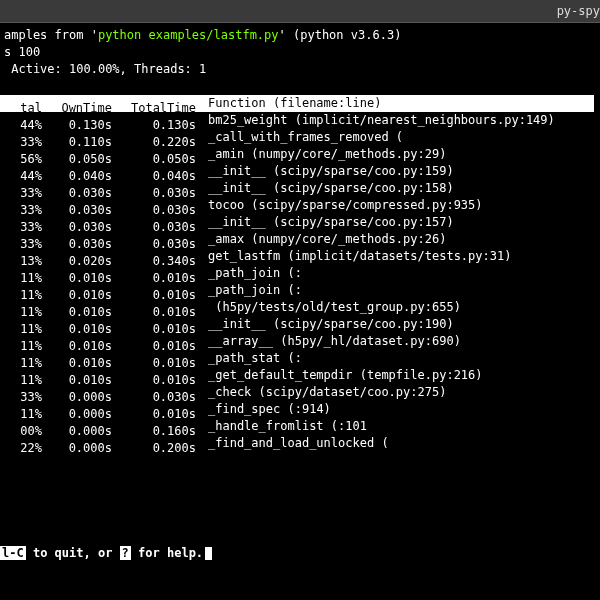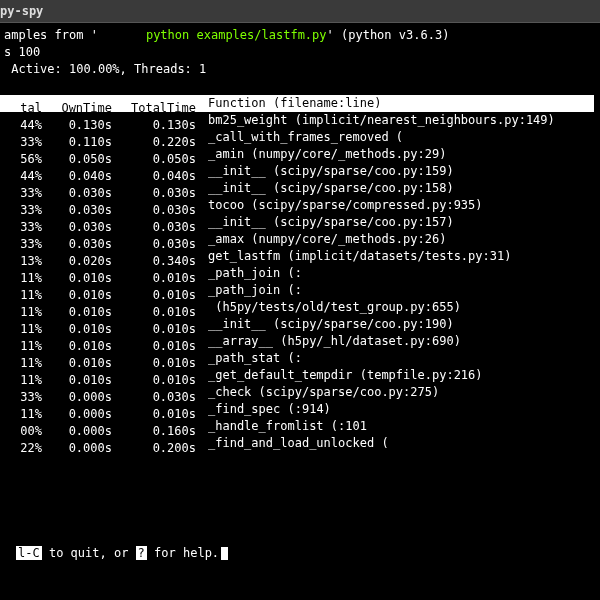--- a/index.html
+++ b/index.html
@@ -9,49 +9,50 @@
     height: 600px;
     background: #000;
     color: #fff;
     font-family: "Menlo", "Consolas", "DejaVu Sans Mono", monospace;
     font-size: 12px;
     overflow: hidden;
   }
   .titlebar {
     background: #3a3a3a;
     color: #ddd;
-    text-align: left;
+    text-align: right;
     height: 22px;
     line-height: 22px;
-    font-weight: bold;
+    font-weight: normal;
     border-bottom: 1px solid #555;
   }
   .content {
     padding: 4px 6px 4px 0;
   }
-  .green { color: #7fff00; margin-left: 48px; }
+  .green { color: #7fff00; }
   .hdr-row {
     background: #fff;
     color: #000;
   }
   .row {
     white-space: pre;
     height: 17px;
     line-height: 17px;
     padding-left: 4px;
   }
   .c-tal { display: inline-block; width: 38px; text-align: right; }
   .c-own { display: inline-block; width: 70px; text-align: right; }
   .c-tot { display: inline-block; width: 84px; text-align: right; }
   .c-fun { display: inline-block; padding-left: 12px; white-space: pre; overflow: hidden; }
   .footer {
     position: absolute;
     bottom: 40px;
-    left: 16px;
+    left: 0;
     white-space: pre;
+    font-weight: bold;
   }
   .inv {
     background: #fff;
     color: #000;
     padding: 0 2px;
   }
   .cursor {
     display: inline-block;
     width: 7px;
     height: 13px;
@@ -85,21 +86,21 @@
       <div class="row"><span class="c-tal">33%</span><span class="c-own">0.030s</span><span class="c-tot">0.030s</span><span class="c-fun">__init__ (scipy/sparse/coo.py:157)</span></div>
       <div class="row"><span class="c-tal">33%</span><span class="c-own">0.030s</span><span class="c-tot">0.030s</span><span class="c-fun">_amax (numpy/core/_methods.py:26)</span></div>
       <div class="row"><span class="c-tal">13%</span><span class="c-own">0.020s</span><span class="c-tot">0.340s</span><span class="c-fun">get_lastfm (implicit/datasets/tests.py:31)</span></div>
       <div class="row"><span class="c-tal">11%</span><span class="c-own">0.010s</span><span class="c-tot">0.010s</span><span class="c-fun">_path_join (<frozen importlib._bootstrap_external="">:</frozen></span></div>
       <div class="row"><span class="c-tal">11%</span><span class="c-own">0.010s</span><span class="c-tot">0.010s</span><span class="c-fun">_path_join (<frozen importlib._bootstrap_external="">:</frozen></span></div>
       <div class="row"><span class="c-tal">11%</span><span class="c-own">0.010s</span><span class="c-tot">0.010s</span><span class="c-fun"><module> (h5py/tests/old/test_group.py:655)</module></span></div>
       <div class="row"><span class="c-tal">11%</span><span class="c-own">0.010s</span><span class="c-tot">0.010s</span><span class="c-fun">__init__ (scipy/sparse/coo.py:190)</span></div>
       <div class="row"><span class="c-tal">11%</span><span class="c-own">0.010s</span><span class="c-tot">0.010s</span><span class="c-fun">__array__ (h5py/_hl/dataset.py:690)</span></div>
       <div class="row"><span class="c-tal">11%</span><span class="c-own">0.010s</span><span class="c-tot">0.010s</span><span class="c-fun">_path_stat (<frozen importlib._bootstrap_external="">:</frozen></span></div>
       <div class="row"><span class="c-tal">11%</span><span class="c-own">0.010s</span><span class="c-tot">0.010s</span><span class="c-fun">_get_default_tempdir (tempfile.py:216)</span></div>
-      <div class="row"><span class="c-tal">33%</span><span class="c-own">0.000s</span><span class="c-tot">0.030s</span><span class="c-fun">_check (scipy/sparse/coo.py:275)</span></div>
+      <div class="row"><span class="c-tal">33%</span><span class="c-own">0.000s</span><span class="c-tot">0.030s</span><span class="c-fun">_check (scipy/dataset/coo.py:275)</span></div>
       <div class="row"><span class="c-tal">11%</span><span class="c-own">0.000s</span><span class="c-tot">0.010s</span><span class="c-fun">_find_spec (<frozen importlib._bootstrap="">:914)</frozen></span></div>
       <div class="row"><span class="c-tal">00%</span><span class="c-own">0.000s</span><span class="c-tot">0.160s</span><span class="c-fun">_handle_fromlist (<frozen importlib._bootstrap="">:101</frozen></span></div>
       <div class="row"><span class="c-tal">22%</span><span class="c-own">0.000s</span><span class="c-tot">0.200s</span><span class="c-fun">_find_and_load_unlocked (<frozen importlib._bootstr<="" span=""></frozen></span></div>
     </div>
 
 </div>
 
 <div class="footer"><span class="inv">l-C</span><span> to quit, or </span><span class="inv">?</span><span> for help.</span><span class="cursor"></span></div>
 
 </body></html>

